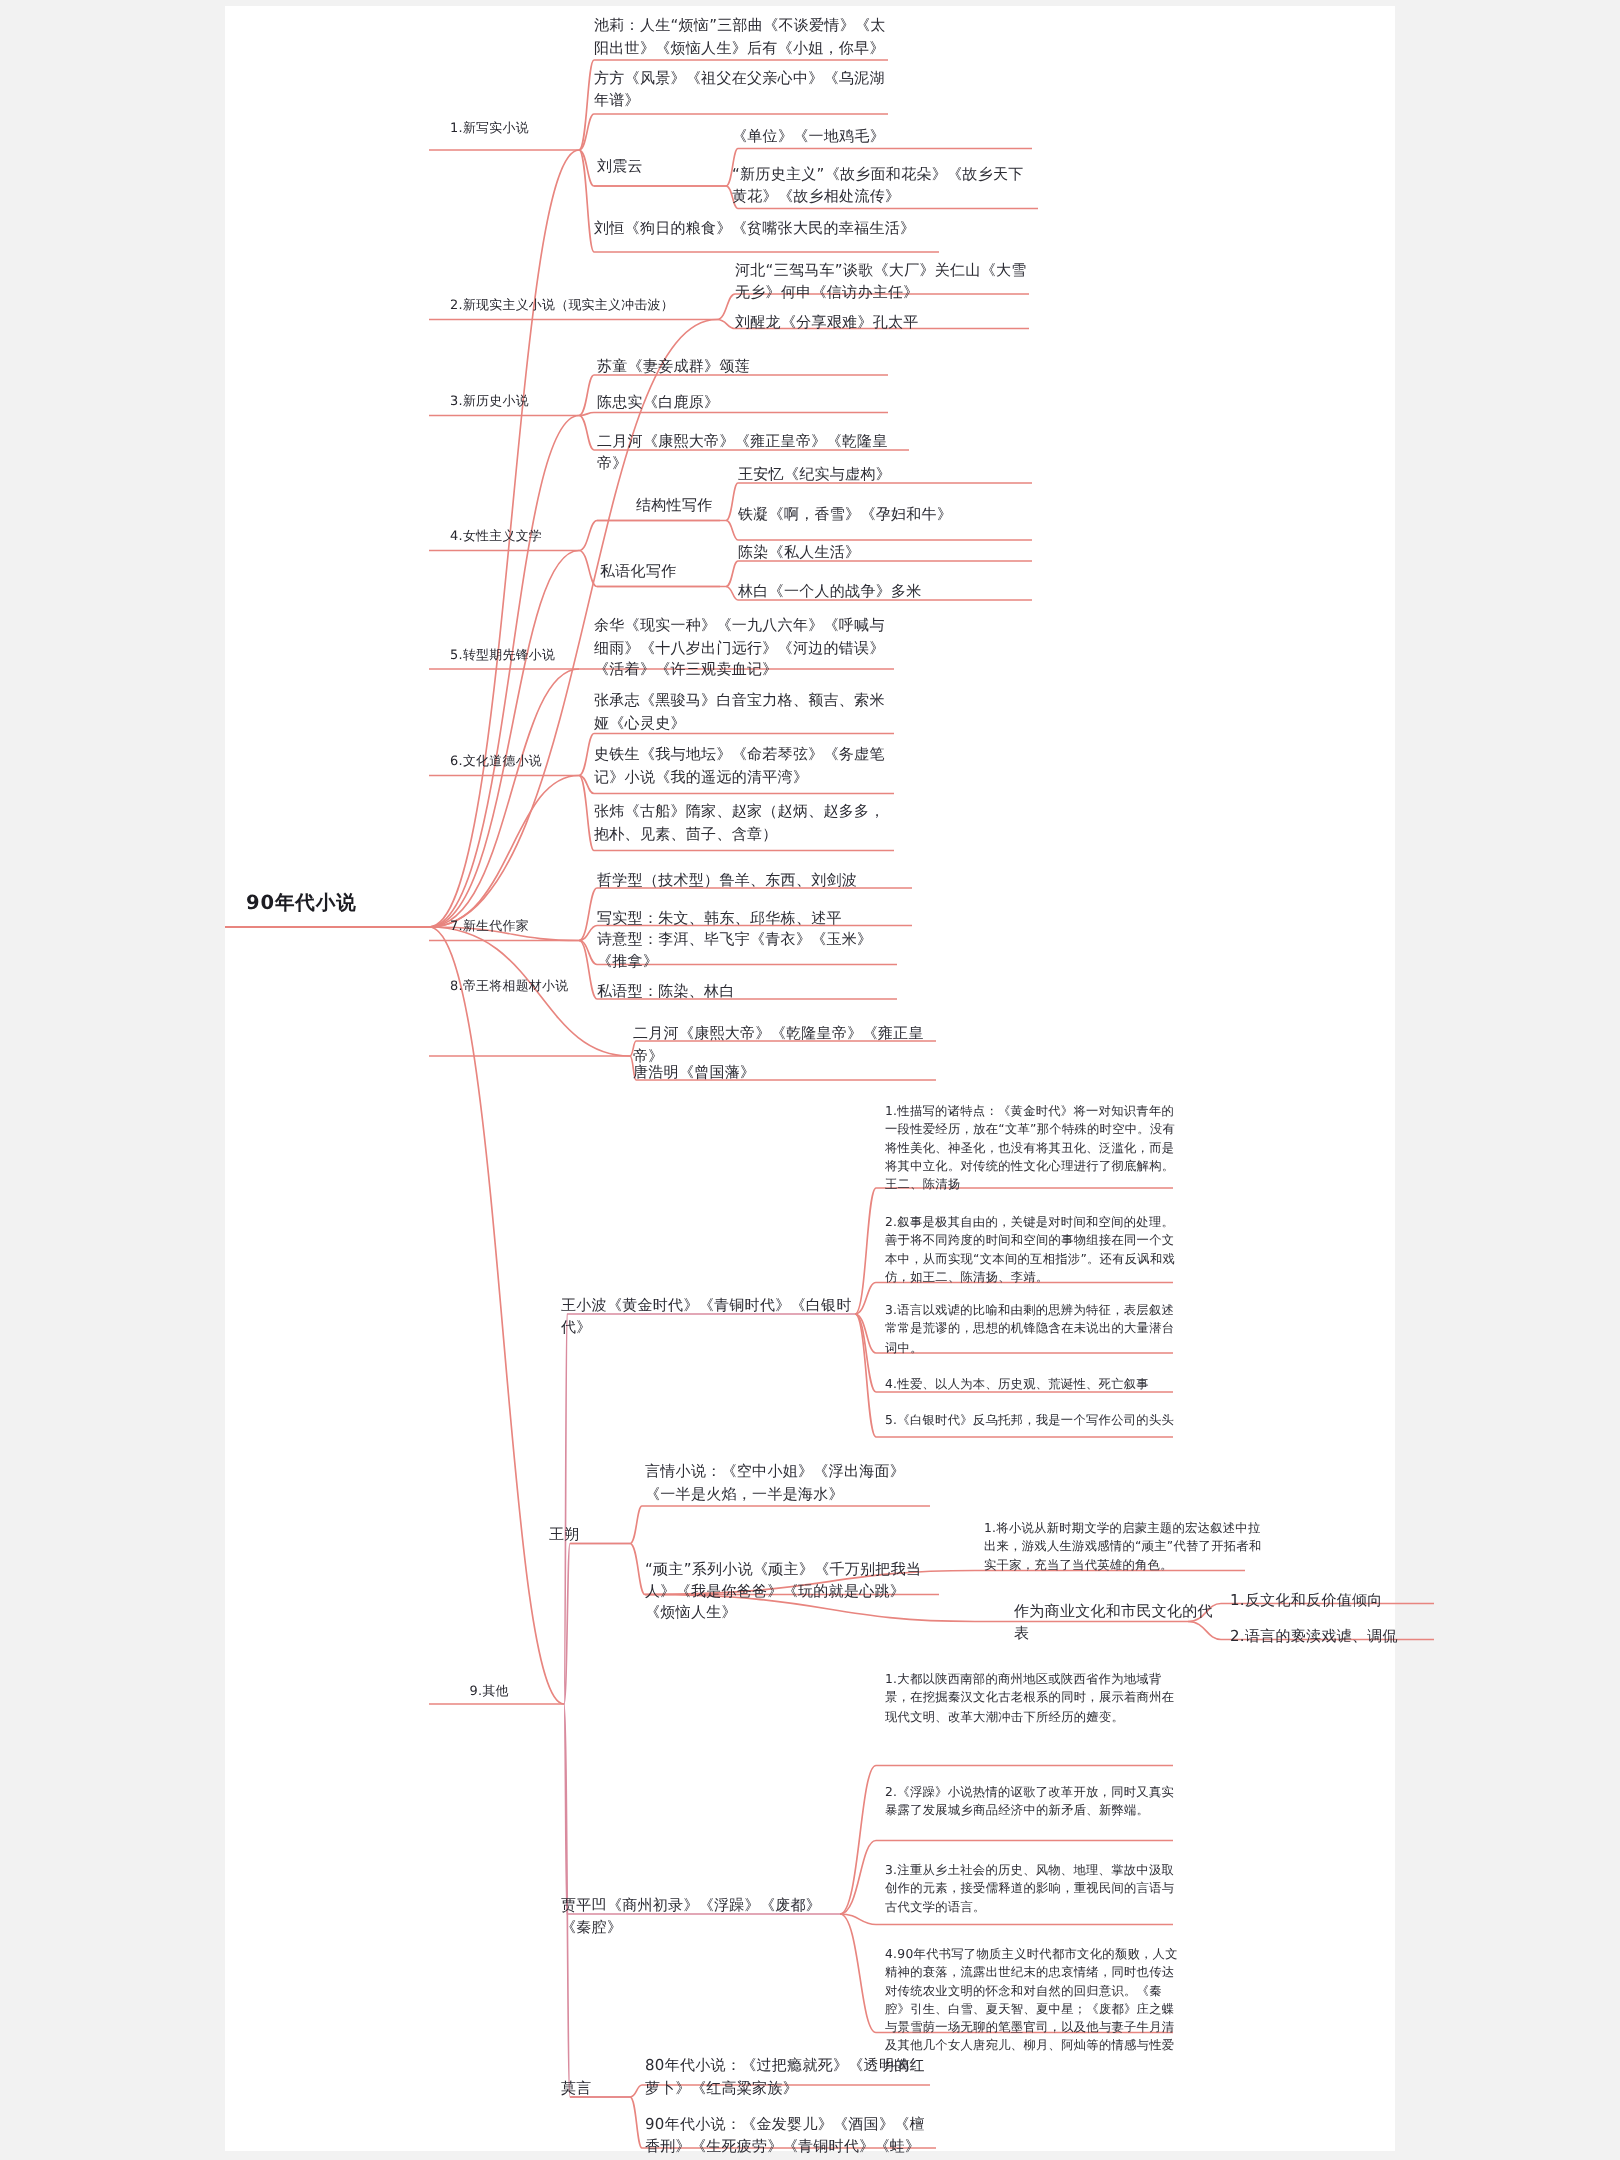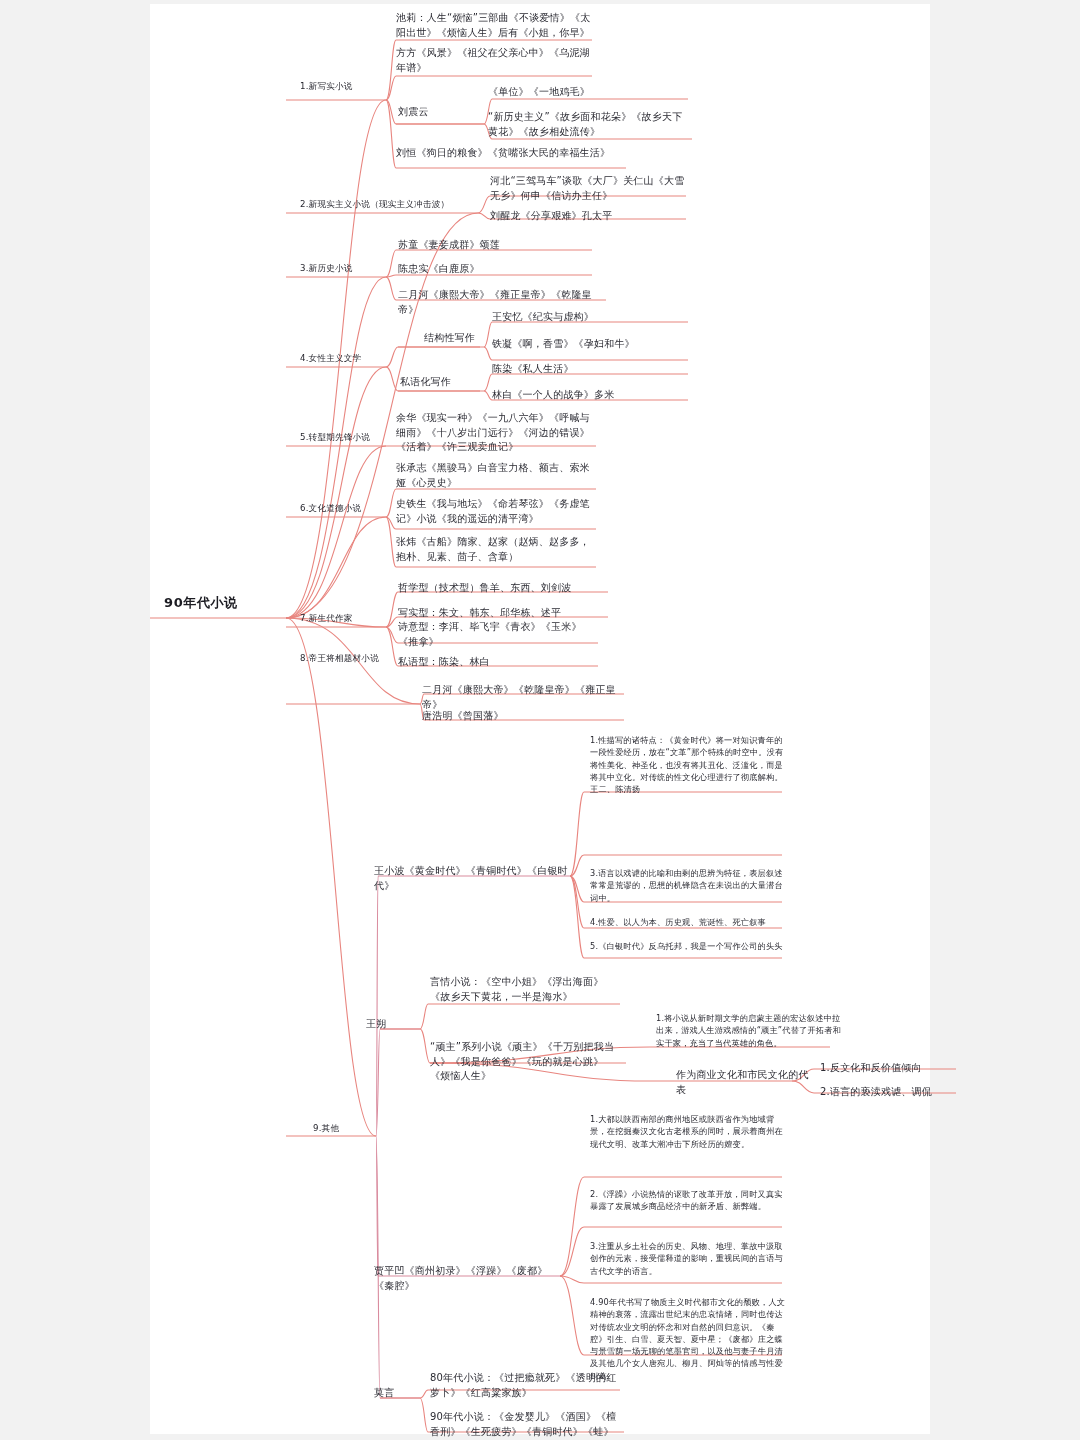--- a/index.html
+++ b/index.html
@@ -163,26 +163,27 @@
   <div class="node" style="left:398px;top:655px;width:200px;">私语型：陈染、林白</div>
 
   <div class="node lvl1" style="left:300px;top:652px;width:120px;">8.帝王将相题材小说</div>
   <div class="node" style="left:422px;top:683px;width:210px;">二月河《康熙大帝》《乾隆皇帝》《雍正皇帝》</div>
   <div class="node" style="left:422px;top:709px;width:200px;">唐浩明《曾国藩》</div>
 
   <div class="node lvl1" style="left:313px;top:1122px;width:60px;">9.其他</div>
 
   <div class="node" style="left:374px;top:864px;width:200px;">王小波《黄金时代》《青铜时代》《白银时代》</div>
   <div class="node para" style="left:590px;top:734px;width:198px;">1.性描写的诸特点：《黄金时代》将一对知识青年的一段性爱经历，放在“文革”那个特殊的时空中。没有将性美化、神圣化，也没有将其丑化、泛滥化，而是将其中立化。对传统的性文化心理进行了彻底解构。王二、陈清扬</div>
+  <div class="node para" style="left:590px;top:808px;width:198px;">2.叙事是极其自由的，关键是对时间和空间的处理。善于将不同跨度的时间和空间的事物组接在同一个文本中，从而实现“文本间的互相指涉”。还有反讽和戏仿，如王二、陈清扬、李靖。</div>
   <div class="node para" style="left:590px;top:867px;width:198px;">3.语言以戏谑的比喻和由剩的思辨为特征，表层叙述常常是荒谬的，思想的机锋隐含在未说出的大量潜台词中。</div>
   <div class="node para" style="left:590px;top:916px;width:198px;">4.性爱、以人为本、历史观、荒诞性、死亡叙事</div>
   <div class="node para" style="left:590px;top:940px;width:198px;">5.《白银时代》反乌托邦，我是一个写作公司的头头</div>
 
   <div class="node" style="left:366px;top:1017px;width:44px;">王朔</div>
-  <div class="node" style="left:430px;top:975px;width:190px;">言情小说：《空中小姐》《浮出海面》《故乡天下黄花，一半是海水》</div>
+  <div class="node" style="left:430px;top:975px;width:190px;">言情小说：《空中小姐》《浮出海面》《一半是火焰，一半是海水》</div>
   <div class="node" style="left:430px;top:1040px;width:190px;">“顽主”系列小说《顽主》《千万别把我当人》《我是你爸爸》《玩的就是心跳》《烦恼人生》</div>
   <div class="node para" style="left:656px;top:1012px;width:190px;">1.将小说从新时期文学的启蒙主题的宏达叙述中拉出来，游戏人生游戏感情的“顽主”代替了开拓者和实干家，充当了当代英雄的角色。</div>
   <div class="node" style="left:676px;top:1068px;width:140px;">作为商业文化和市民文化的代表</div>
   <div class="node" style="left:820px;top:1061px;width:140px;">1.反文化和反价值倾向</div>
   <div class="node" style="left:820px;top:1085px;width:140px;">2.语言的亵渎戏谑、调侃</div>
 
   <div class="node" style="left:374px;top:1264px;width:180px;">贾平凹《商州初录》《浮躁》《废都》《秦腔》</div>
   <div class="node para" style="left:590px;top:1113px;width:198px;">1.大都以陕西南部的商州地区或陕西省作为地域背景，在挖掘秦汉文化古老根系的同时，展示着商州在现代文明、改革大潮冲击下所经历的嬗变。</div>
   <div class="node para" style="left:590px;top:1188px;width:198px;">2.《浮躁》小说热情的讴歌了改革开放，同时又真实暴露了发展城乡商品经济中的新矛盾、新弊端。</div>
   <div class="node para" style="left:590px;top:1240px;width:198px;">3.注重从乡土社会的历史、风物、地理、掌故中汲取创作的元素，接受儒释道的影响，重视民间的言语与古代文学的语言。</div>

